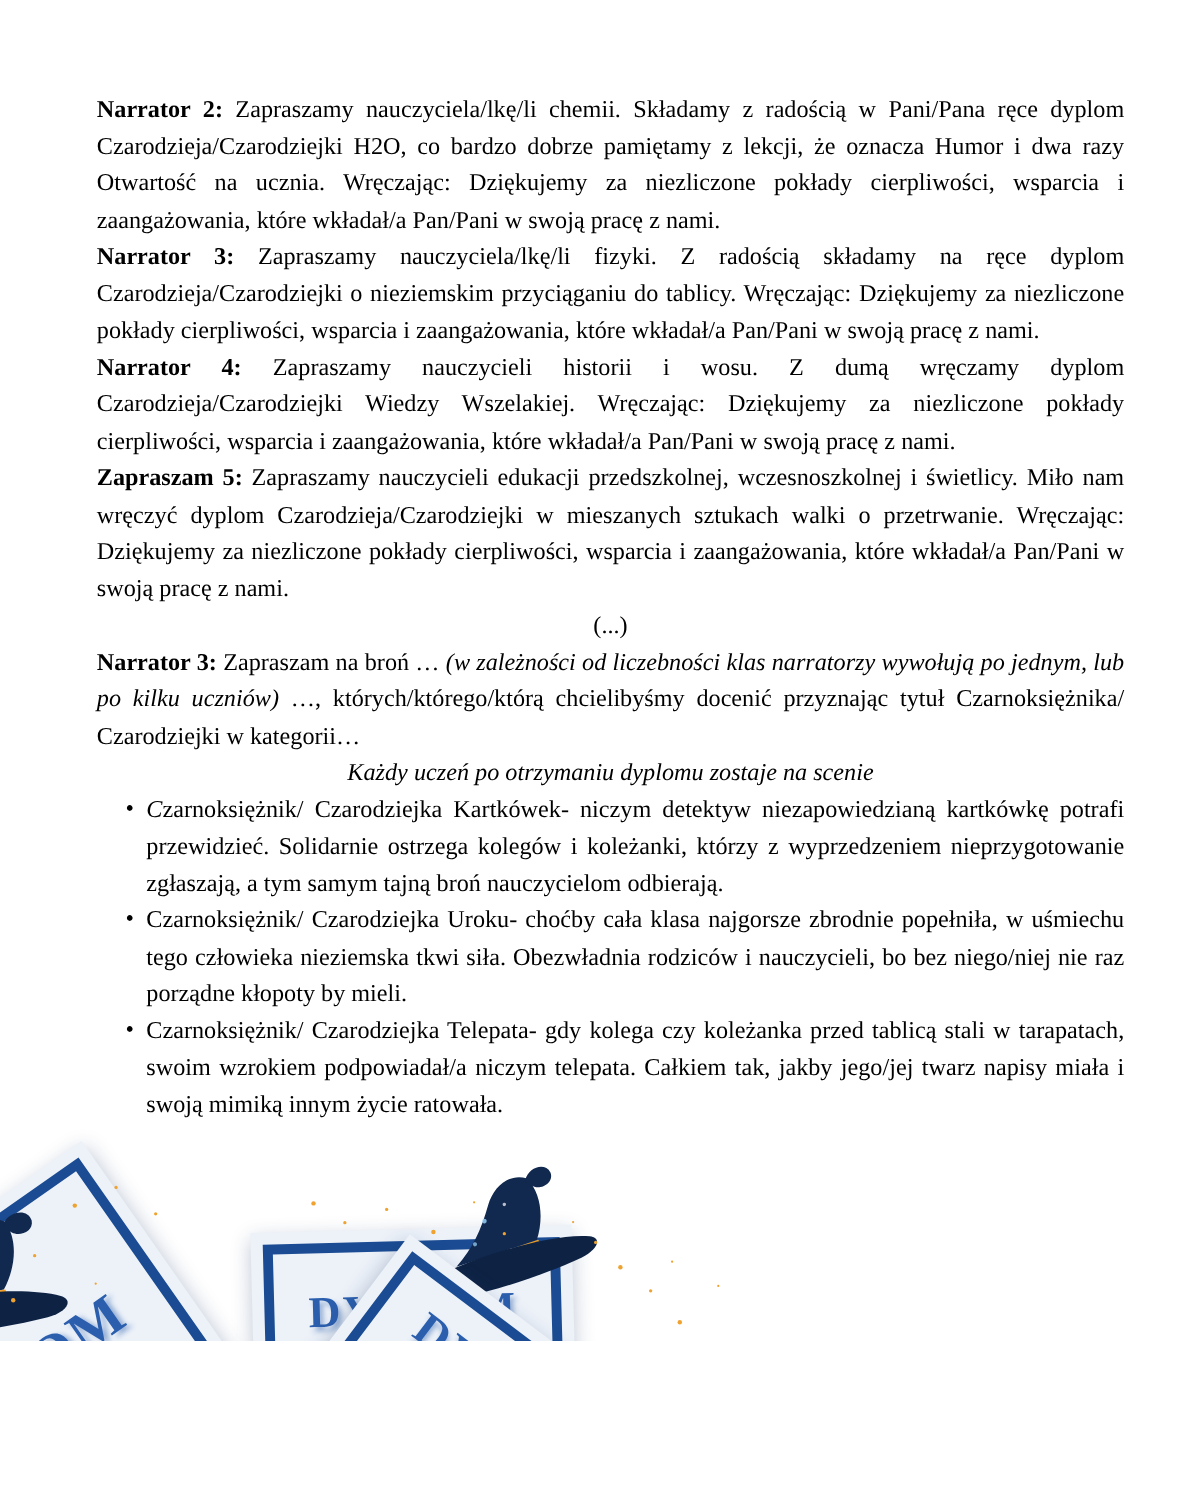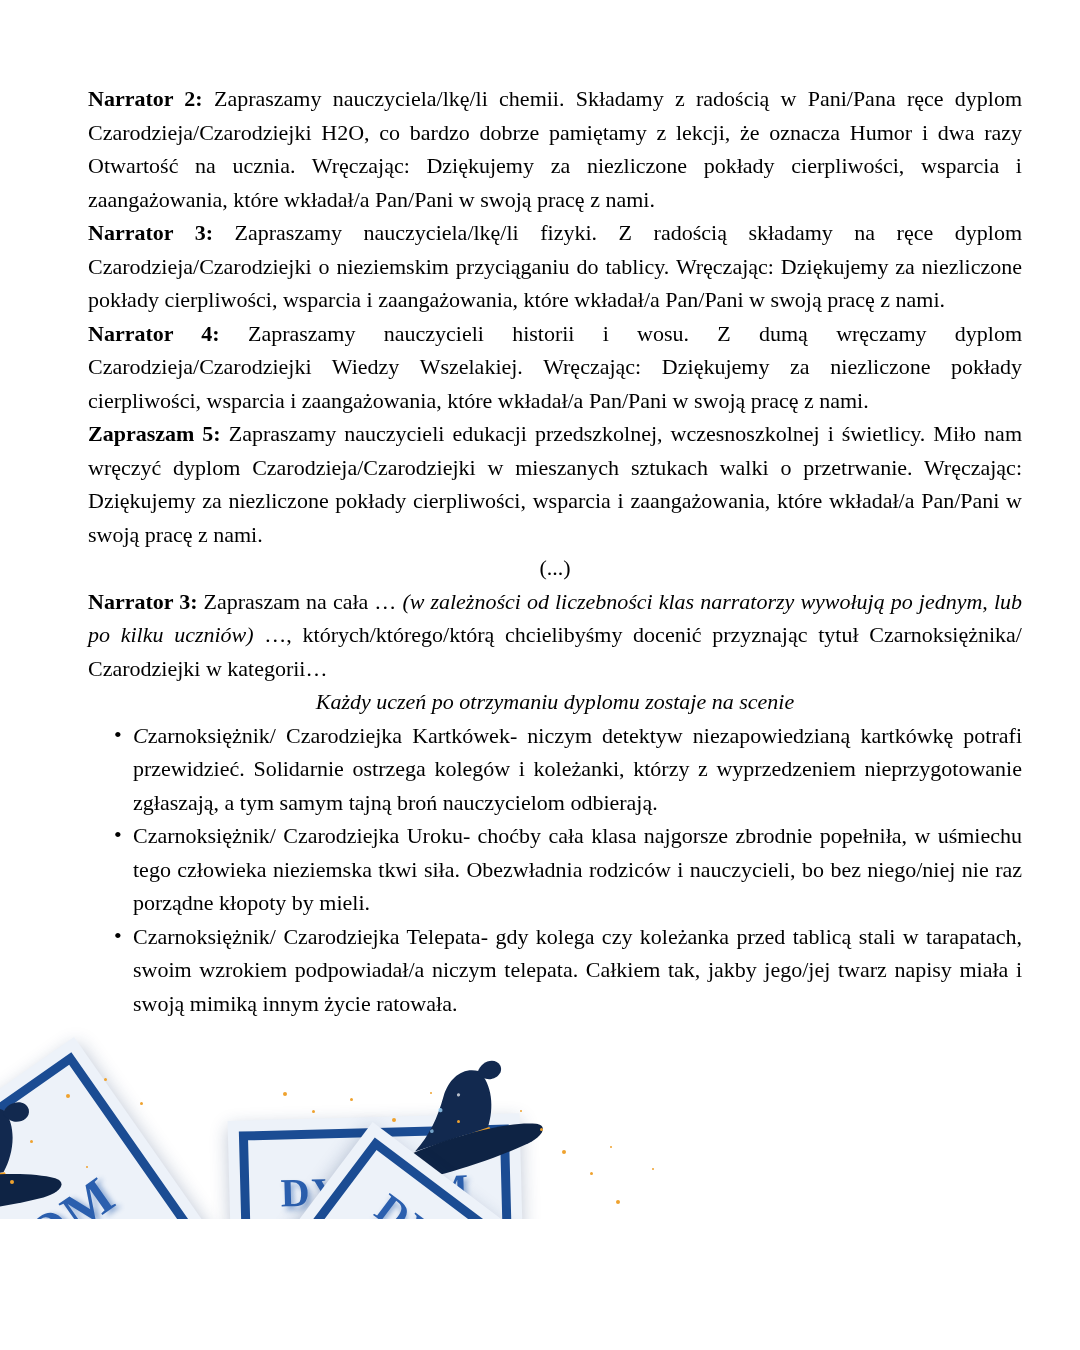--- a/index.html
+++ b/index.html
@@ -110,21 +110,21 @@
     <p class="para"><b>Narrator 2:</b><span> Zapraszamy nauczyciela/lkę/li chemii. Składamy z radością w Pani/Pana ręce dyplom Czarodzieja/Czarodziejki H2O, co bardzo dobrze pamiętamy z lekcji, że oznacza Humor i dwa razy Otwartość na ucznia. Wręczając: Dziękujemy za niezliczone pokłady cierpliwości, wsparcia i zaangażowania, które wkładał/a Pan/Pani w swoją pracę z nami.</span></p>
 
     <p class="para"><b>Narrator 3:</b><span> Zapraszamy nauczyciela/lkę/li fizyki. Z radością składamy na ręce dyplom Czarodzieja/Czarodziejki o nieziemskim przyciąganiu do tablicy. Wręczając: Dziękujemy za niezliczone pokłady cierpliwości, wsparcia i zaangażowania, które wkładał/a Pan/Pani w swoją pracę z nami.</span></p>
 
     <p class="para"><b>Narrator 4:</b><span> Zapraszamy nauczycieli historii i wosu. Z dumą wręczamy dyplom Czarodzieja/Czarodziejki Wiedzy Wszelakiej. Wręczając: Dziękujemy za niezliczone pokłady cierpliwości, wsparcia i zaangażowania, które wkładał/a Pan/Pani w swoją pracę z nami.</span></p>
 
     <p class="para"><b>Zapraszam 5:</b><span> Zapraszamy nauczycieli edukacji przedszkolnej, wczesnoszkolnej i świetlicy. Miło nam wręczyć dyplom Czarodzieja/Czarodziejki w mieszanych sztukach walki o przetrwanie. Wręczając: Dziękujemy za niezliczone pokłady cierpliwości, wsparcia i zaangażowania, które wkładał/a Pan/Pani w swoją pracę z nami.</span></p>
 
     <p class="para center">(...)</p>
 
-    <p class="para"><b>Narrator 3:</b><span> Zapraszam na cała … </span><i>(w zależności od liczebności klas narratorzy wywołują po jednym, lub po kilku uczniów)</i><span> …, których/którego/którą chcielibyśmy docenić przyznając tytuł Czarnoksiężnika/ Czarodziejki w kategorii…</span></p>
+    <p class="para"><b>Narrator 3:</b><span> Zapraszam na broń … </span><i>(w zależności od liczebności klas narratorzy wywołują po jednym, lub po kilku uczniów)</i><span> …, których/którego/którą chcielibyśmy docenić przyznając tytuł Czarnoksiężnika/ Czarodziejki w kategorii…</span></p>
 
     <p class="para center ital">Każdy uczeń po otrzymaniu dyplomu zostaje na scenie</p>
 
     <div class="bullets">
       <div class="bullet-item">
         <span class="marker">•</span>
         <span><i>C</i><span>zarnoksiężnik/ Czarodziejka Kartkówek- niczym detektyw niezapowiedzianą kartkówkę potrafi przewidzieć. Solidarnie ostrzega kolegów i koleżanki, którzy z wyprzedzeniem nieprzygotowanie zgłaszają, a tym samym tajną broń nauczycielom odbierają.</span></span>
       </div>
       <div class="bullet-item">
         <span class="marker">•</span>

